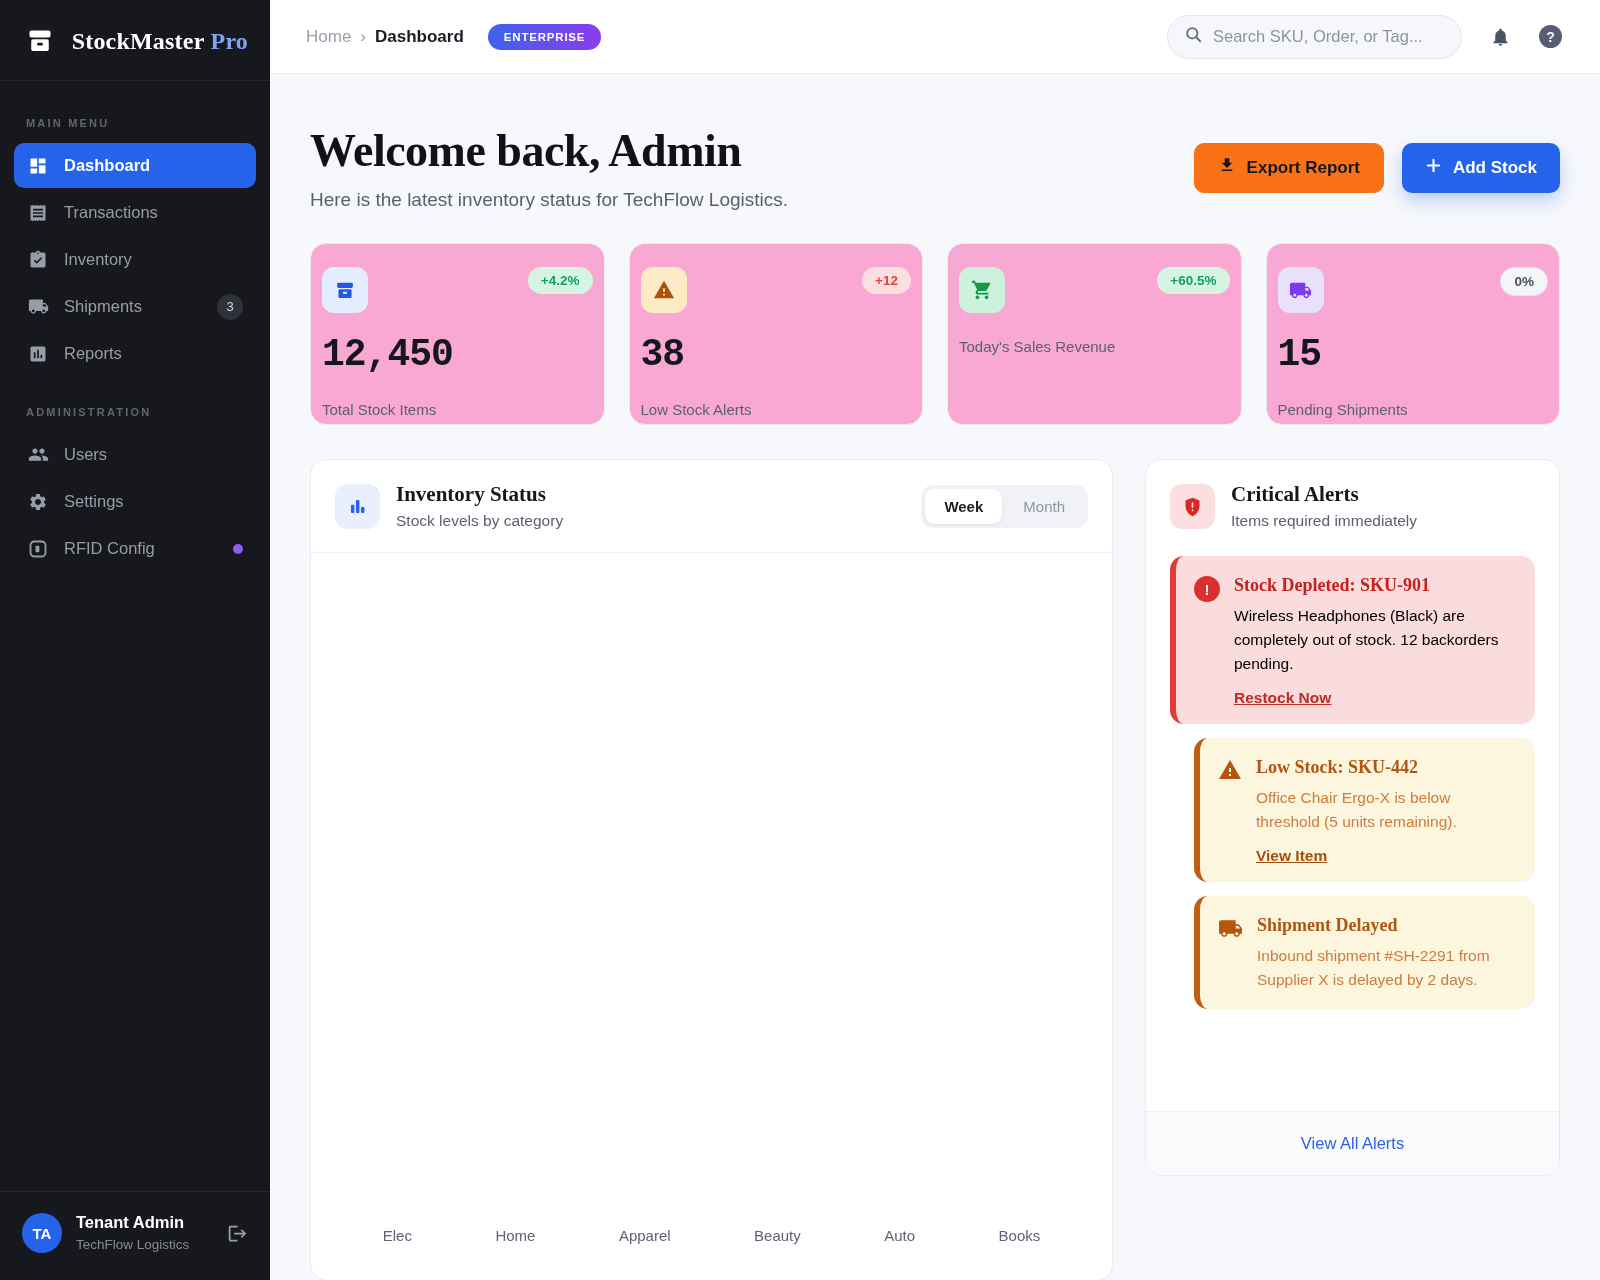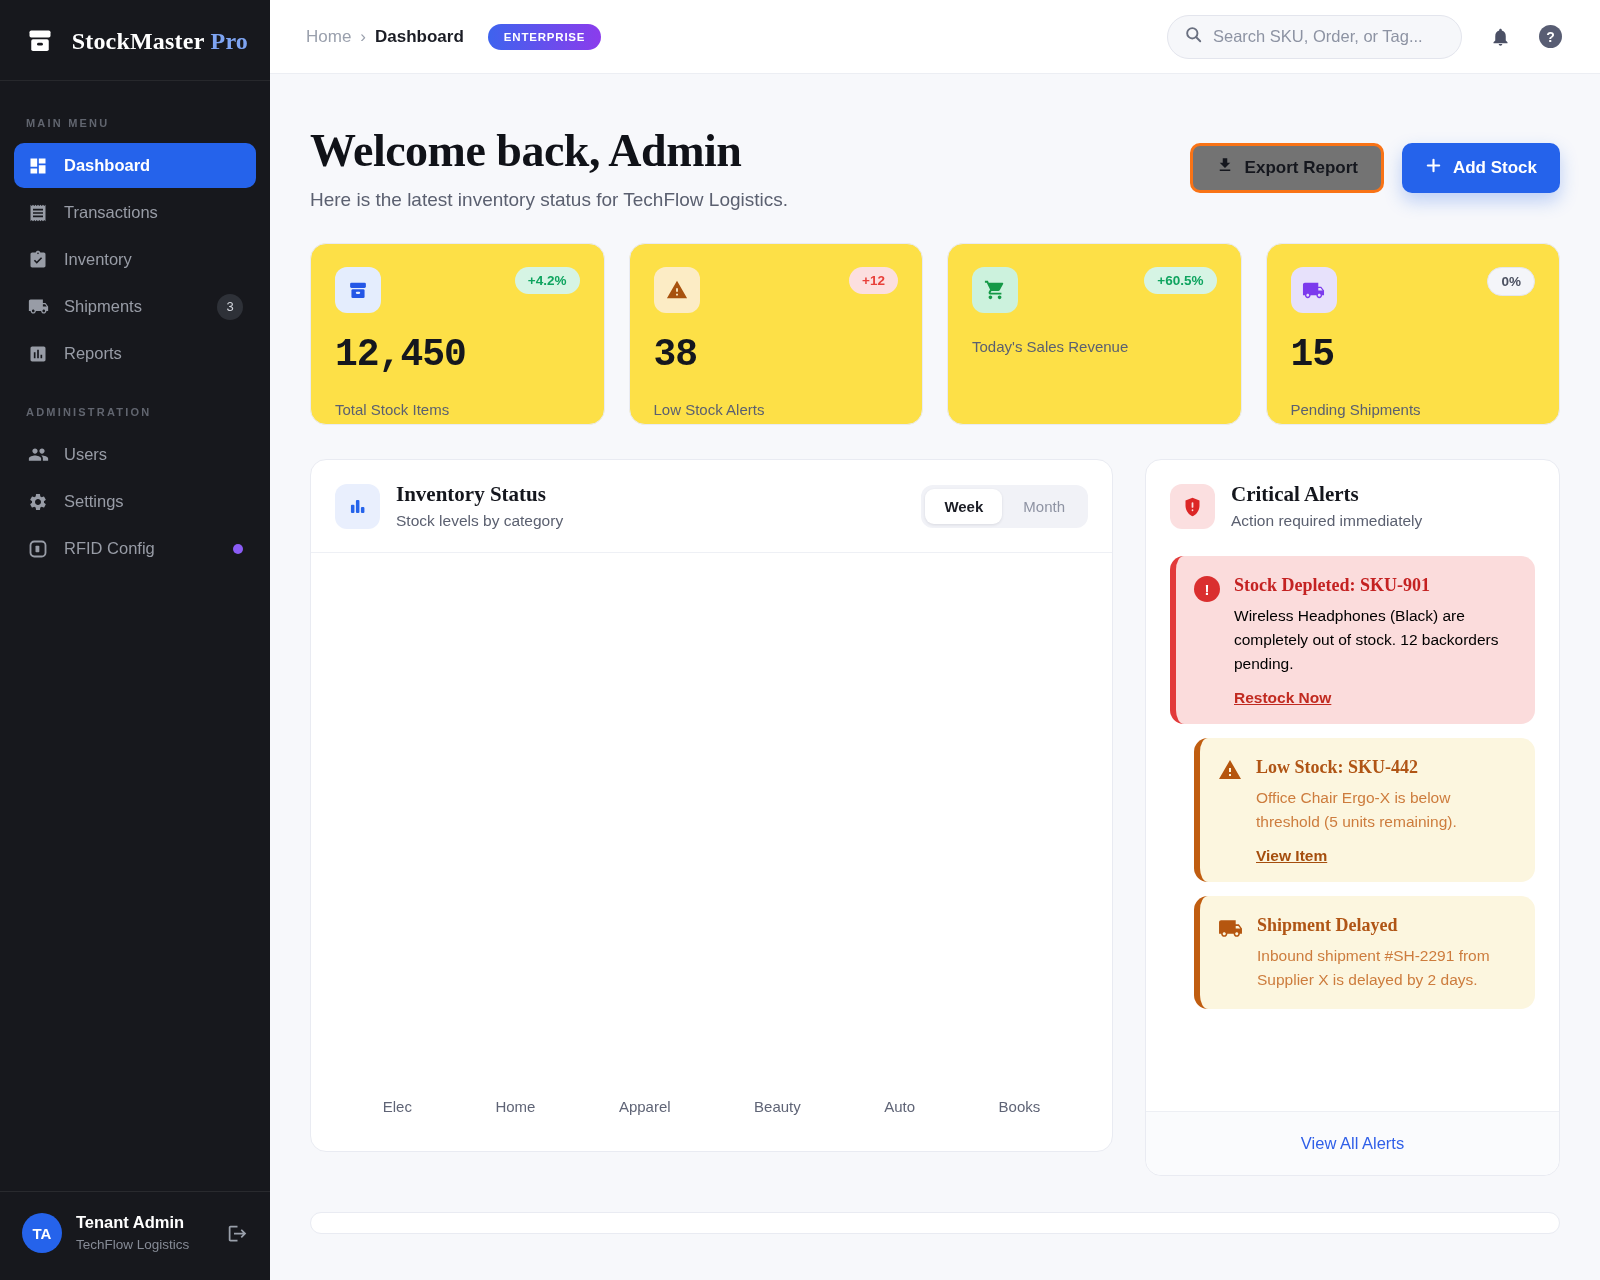--- a/index.html
+++ b/index.html
@@ -92,27 +92,27 @@
   .welcome-title {
     font-family:"Liberation Serif","DejaVu Serif",serif; font-weight:700;
     font-size:46px; letter-spacing:-0.5px; color:#101218;
   }
   .welcome-sub { font-size:19px; color:#5b6070; margin-top:12px; }
   .action-group { margin-left:auto; display:flex; gap:18px; align-items:center; }
   .btn {
     height:50px; border-radius:10px; display:flex; align-items:center; gap:11px;
     padding:0 23px; font-size:17px; font-weight:600; cursor:pointer; border:none; font-family:inherit;
   }
-  .btn-secondary { background:#737373; border:3px solid #f97316; color:#15171e; }
+  .btn-secondary { background:#f97316; border:1px solid #f97316; color:#15171e; }
   .btn-primary { background:#2563eb; color:#ffffff; box-shadow:0 8px 18px rgba(37,99,235,0.28); }
 
   
   .stats-row { display:grid; grid-template-columns:repeat(4,1fr); gap:24px; margin-top:32px; }
   .stat-card {
-    background:#fde047; border:1px solid #e9ebf2; border-radius:16px; padding:23px 24px; height:182px;
+    background:#f9a8d4; border:1px solid #e9ebf2; border-radius:16px; padding:23px 11px; height:182px;
   }
   .stat-top { display:flex; align-items:flex-start; }
   .stat-icon { width:46px; height:46px; border-radius:12px; display:flex; align-items:center; justify-content:center; }
   .tile-blue { background:#e4edfd; color:#2457e6; }
   .tile-amber { background:#fcecc5; color:#a8520e; }
   .tile-green { background:#ccf2dd; color:#159947; }
   .tile-purple { background:#e7e1fb; color:#7c3aed; }
   .stat-badge {
     margin-left:auto; font-size:13.5px; font-weight:700; padding:6px 13px; border-radius:999px;
   }
@@ -122,21 +122,21 @@
   .stat-value {
     font-family:Liberation Mono, monospace; font-weight:700;
     font-size:38px; color:#15171e; margin-top:20px; letter-spacing:-1px;
   }
   .stat-value .currency { font-size:21px; vertical-align:top; position:relative; top:2px; color:#2b2f3a; margin-right:3px; }
   .stat-label { font-size:15px; color:#5b6070; margin-top:25px; }
 
   
   .panels-row { display:flex; gap:32px; margin-top:34px; align-items:flex-start; }
   .panel { background:#fff; border:1px solid #e9ebf2; border-radius:16px; }
-  .chart-panel { flex:1; height:693px; display:flex; flex-direction:column; }
+  .chart-panel { flex:1; height:822px; display:flex; flex-direction:column; }
   .panel-head { display:flex; align-items:center; gap:16px; padding:22px 24px; }
   .panel-icon { width:45px; height:45px; border-radius:12px; display:flex; align-items:center; justify-content:center; flex:none; }
   .panel-icon.blue { background:#e9effd; color:#2563eb; }
   .panel-icon.red { background:#fbdfe0; color:#dc2626; }
   .panel-title { font-family:"Liberation Serif","DejaVu Serif",serif; font-weight:700; font-size:21px; color:#14161d; }
   .panel-sub { font-size:15.5px; color:#5b6070; margin-top:5px; }
   .toggle {
     margin-left:auto; background:#f1f2f7; border-radius:12px; padding:4px; display:flex; gap:2px;
   }
   .toggle-btn {
@@ -446,21 +446,21 @@
           <div class="panel-head">
             <span class="panel-icon red">
               <svg width="21" height="21" viewBox="0 0 24 24">
                   <path fill="#dc2626" d="M12 2L4 5v6c0 5.55 3.84 10.74 8 12 4.16-1.26 8-6.45 8-12V5l-8-3z"></path>
                   <rect x="11" y="7" width="2" height="6.5" rx="1" fill="#fbdfe0"></rect>
                   <rect x="11" y="15.2" width="2" height="2.2" rx="1" fill="#fbdfe0"></rect>
                 </svg>
             </span>
             <span>
               <div class="panel-title">Critical Alerts</div>
-              <div class="panel-sub">Action required immediately</div>
+              <div class="panel-sub">Items required immediately</div>
             </span>
           </div>
 
           <div class="alerts-list">
 
             <div class="alert critical">
               <span class="alert-icon-col">
                 <span class="alert-circle">!</span>
               </span>
               <span>

